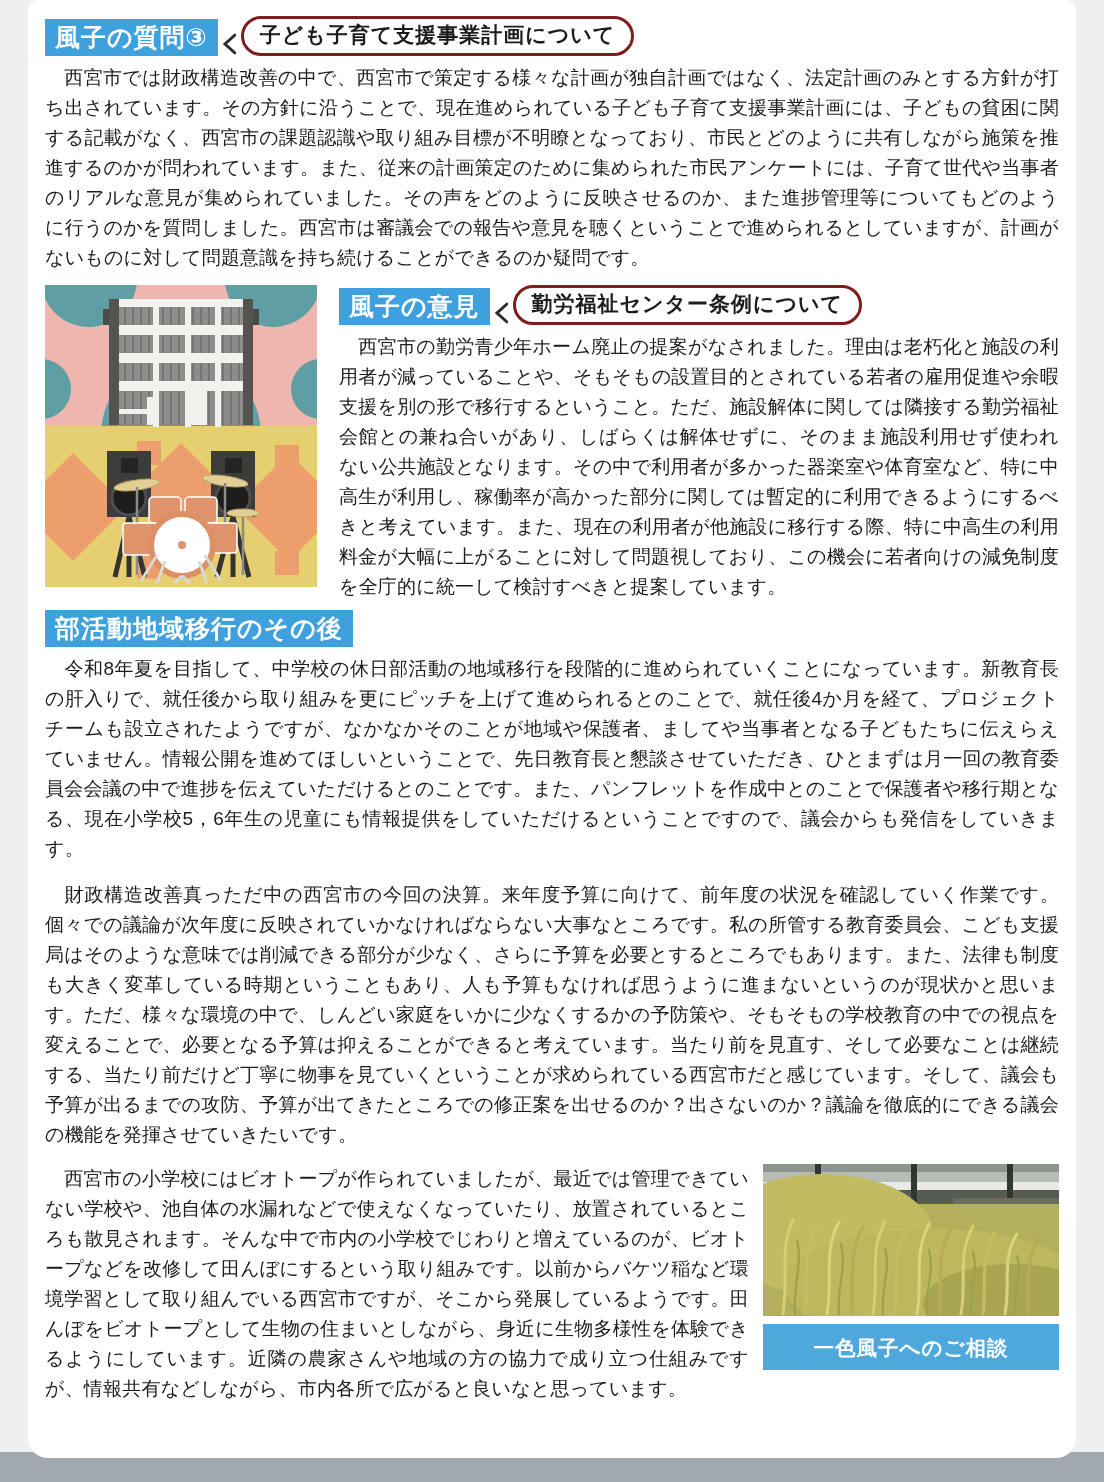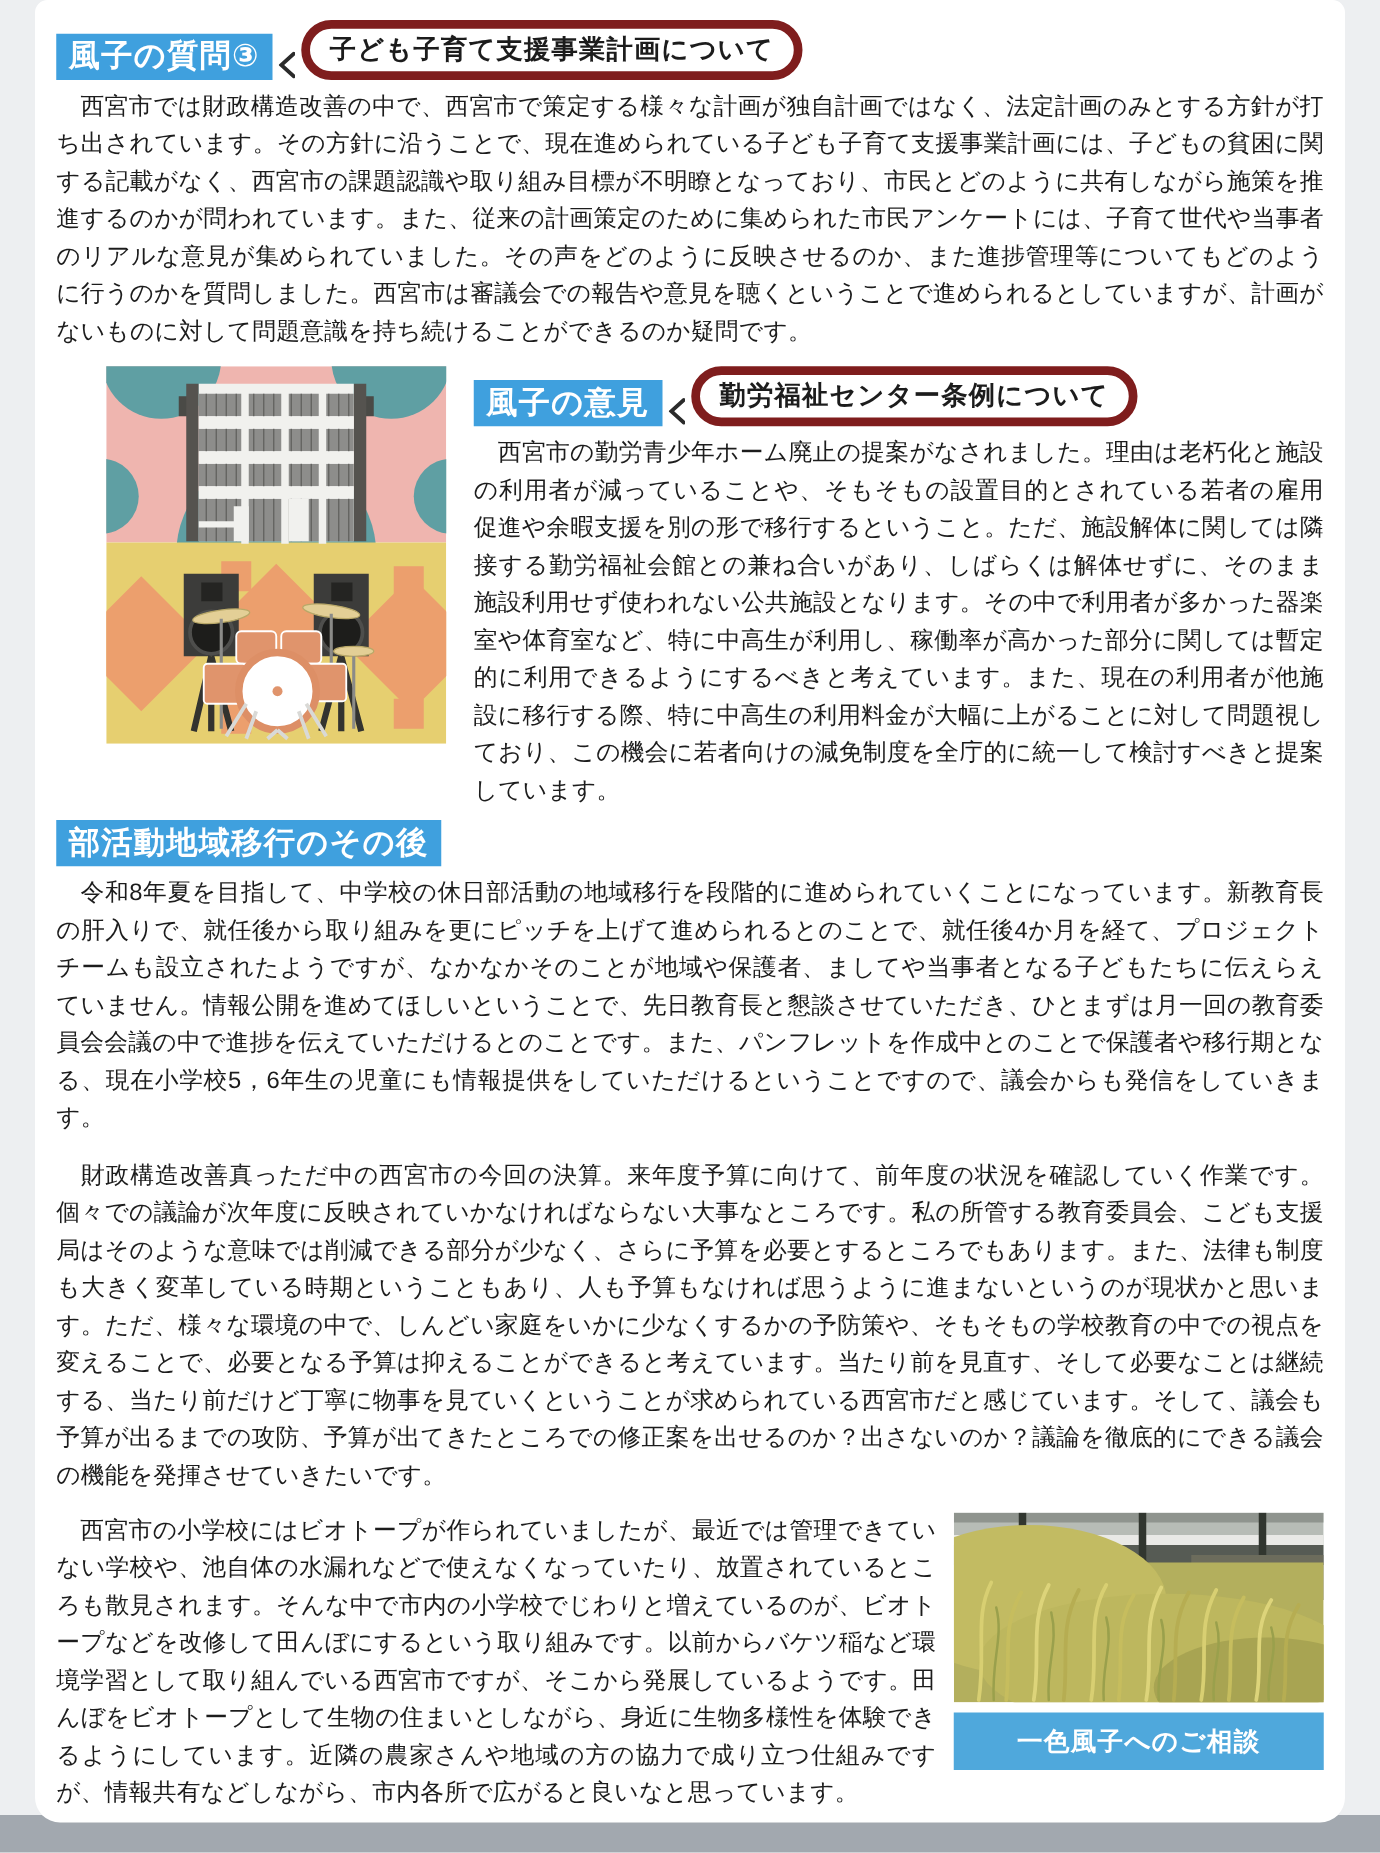--- a/index.html
+++ b/index.html
@@ -15,30 +15,30 @@
     background:#ffffff;border-radius:10px 10px 20px 20px;
     box-sizing:border-box;padding:16px 17px 0 17px;overflow:hidden;
   }
   .hrow{display:flex;align-items:flex-end;gap:5px;}
   .chip{
     display:inline-block;background:#3fa0de;color:#fff;font-weight:bold;
     font-size:25px;line-height:1.12;padding:4px 10px 5px;letter-spacing:1px;
     white-space:nowrap;
   }
   .bubble{
-    display:inline-block;border:7px solid #7f1d1d;border-radius:999px;background:#fff;
+    display:inline-block;border:3px solid #7f1d1d;border-radius:999px;background:#fff;
     font-weight:bold;font-size:21px;padding:2px 16px 4px;letter-spacing:1px;white-space:nowrap;
   }
   .tail{flex:none;display:inline-flex;align-items:center;}
   .body-text{
     font-size:19px;line-height:30px;text-align:justify;text-justify:inter-ideograph;
     color:#1c1c1c;letter-spacing:0.2px;
   }
   .sec{margin-top:12px;}
-  .two-col{display:flex;gap:22px;align-items:flex-start;margin-left:40px;}
+  .two-col{display:flex;gap:22px;align-items:flex-start;}
   .illus-box{flex:none;width:272px;height:302px;}
   .col-right{flex:1;min-width:0;}
   .h-mb{margin-bottom:7px;}
   .recent-wrap{display:flex;gap:14px;align-items:flex-start;}
   .recent-left{flex:1;min-width:0;}
   .recent-right{flex:none;width:296px;display:flex;flex-direction:column;gap:8px;}
   .photo-box{width:296px;height:152px;overflow:hidden;}
   .contact-card{
     background:#4fa8dc;box-sizing:border-box;width:296px;padding:10px 12px 8px;
   }

